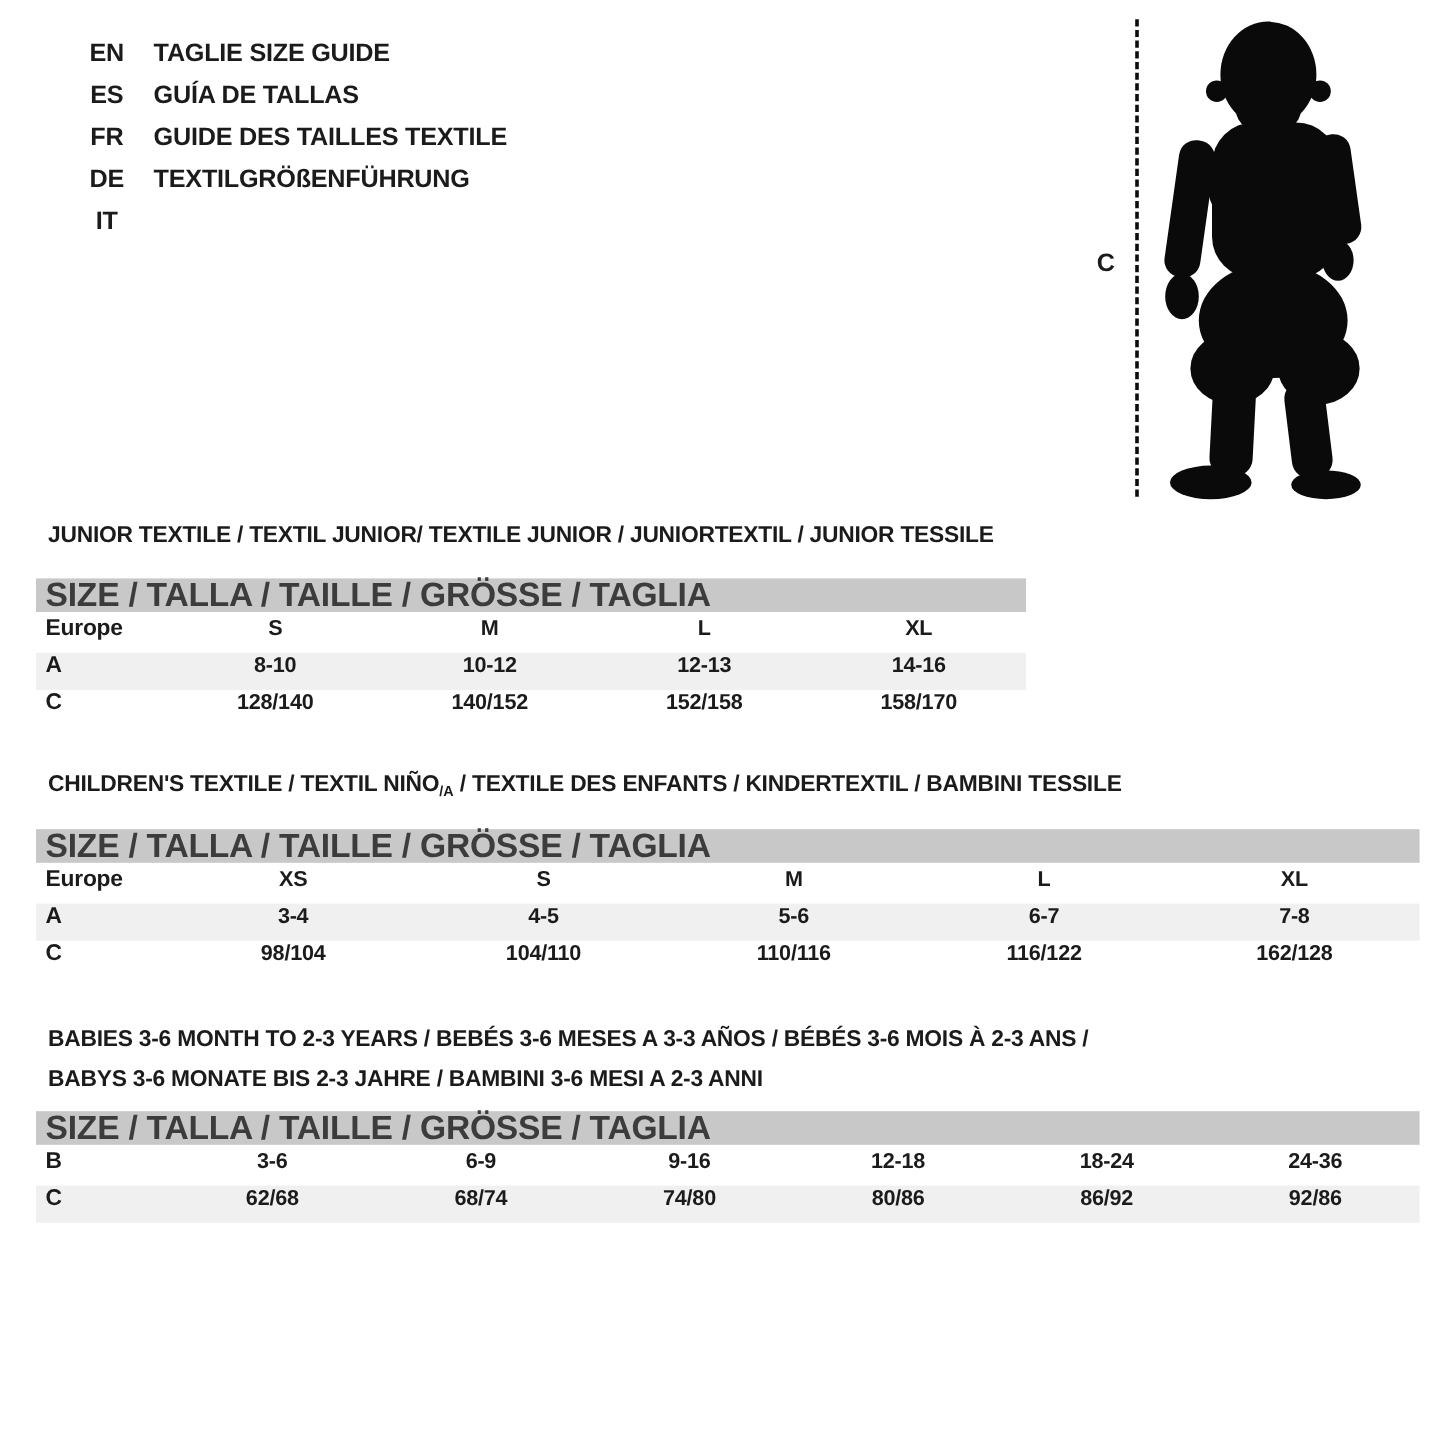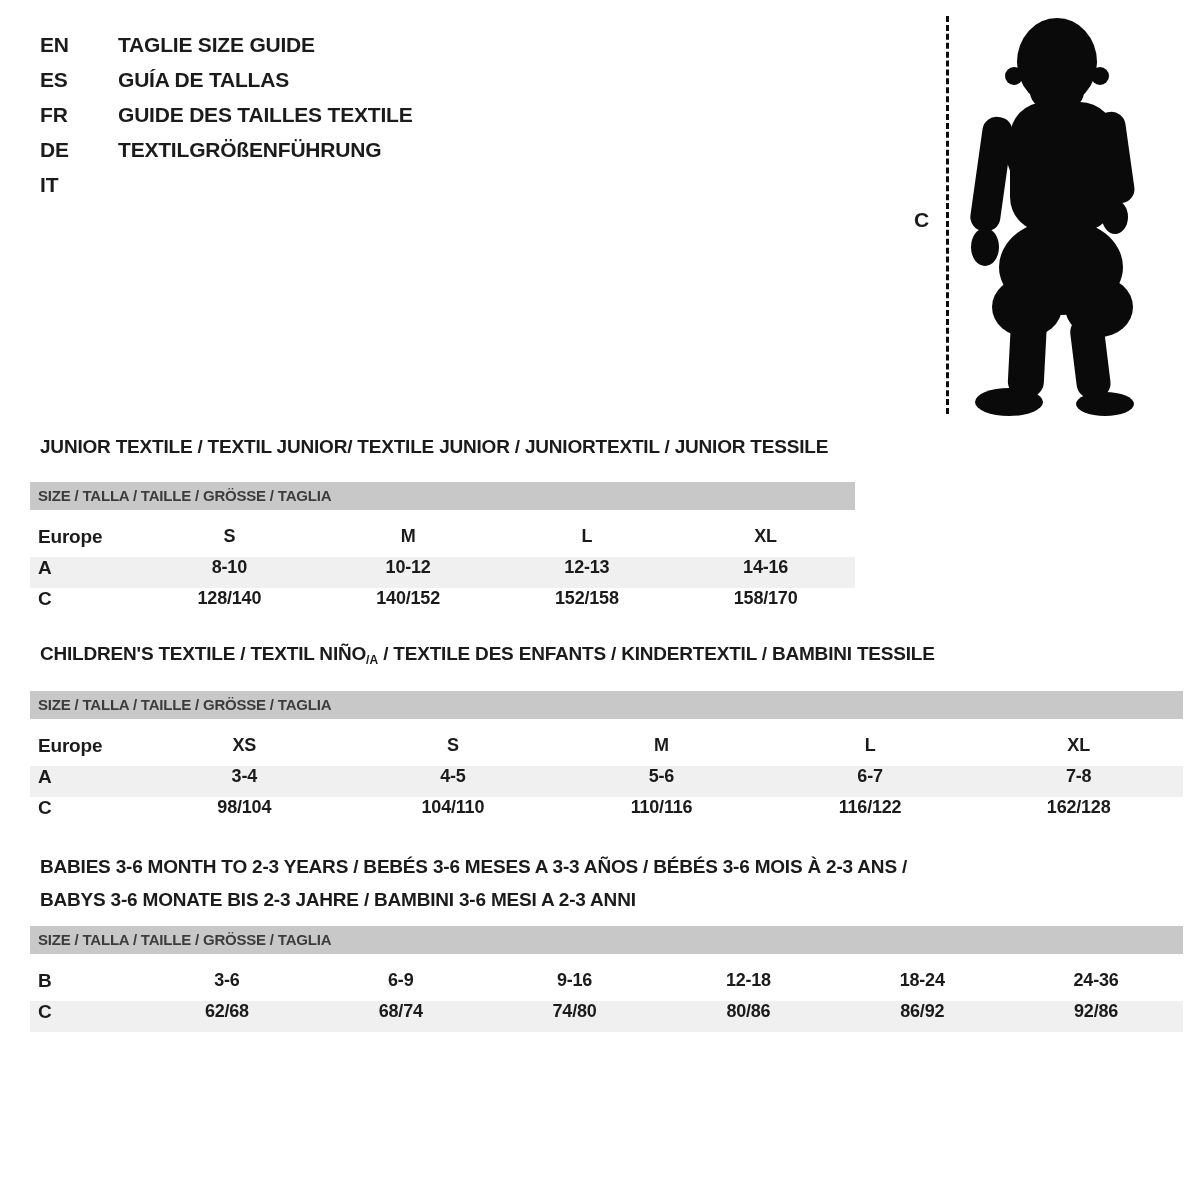--- a/index.html
+++ b/index.html
@@ -2,42 +2,42 @@
 <html><head>
 <meta charset="utf-8">
 <style>
   html,body{margin:0;padding:0;background:#ffffff;}
   .page{
     position:relative;width:1200px;height:1200px;background:#ffffff;overflow:hidden;
     font-family:"Liberation Sans",sans-serif;font-weight:700;color:#1b1b1b;
     letter-spacing:-0.2px;
   }
   
-  .langs{position:absolute;left:40px;top:27px;}
+  .langs{position:absolute;left:50px;top:27px;text-align:center;}
   .lrow{display:flex;line-height:35px;font-size:21px;}
   .lcode{width:78px;}
   .llabel{white-space:nowrap;}
   
   .c-label{position:absolute;left:914px;top:208px;font-size:21px;}
   .dash{position:absolute;left:946px;top:16px;height:398px;width:0;border-left:3px dashed #0c0c0c;}
   .baby{position:absolute;left:965px;top:12px;width:175px;height:408px;}
   
   .stitle{position:absolute;margin:0;font-size:19px;font-weight:700;white-space:nowrap;}
   .s1{left:40px;top:436px;}
   .s2{left:40px;top:643px;}
   .s3{left:40px;top:850px;line-height:33px;}
   .sub{font-size:12px;vertical-align:-4px;letter-spacing:0;}
   
   .table{position:absolute;font-size:18px;}
   .tb1{left:30px;top:482px;width:825px;}
   .tb2{left:30px;top:691px;width:1153px;}
   .tb3{left:30px;top:926px;width:1153px;}
   .thead{
     background:#c8c8c8;color:#3c3c3c;height:28px;line-height:28px;
-    padding-left:8px;font-size:15px;margin-bottom:16px;white-space:nowrap;
+    padding-left:8px;font-size:28px;margin-bottom:3px;white-space:nowrap;
   }
   .trow{display:flex;height:31px;}
   .trow.shaded{background:#f0f0f0;}
   .tlabel{width:110px;padding-left:8px;font-size:19px;box-sizing:border-box;}
   .tcell{flex:1;text-align:center;}
   
   .legend{position:absolute;left:40px;top:1070px;font-size:19px;line-height:31px;}
   .legend div{white-space:nowrap;}
 </style>
 </head>

